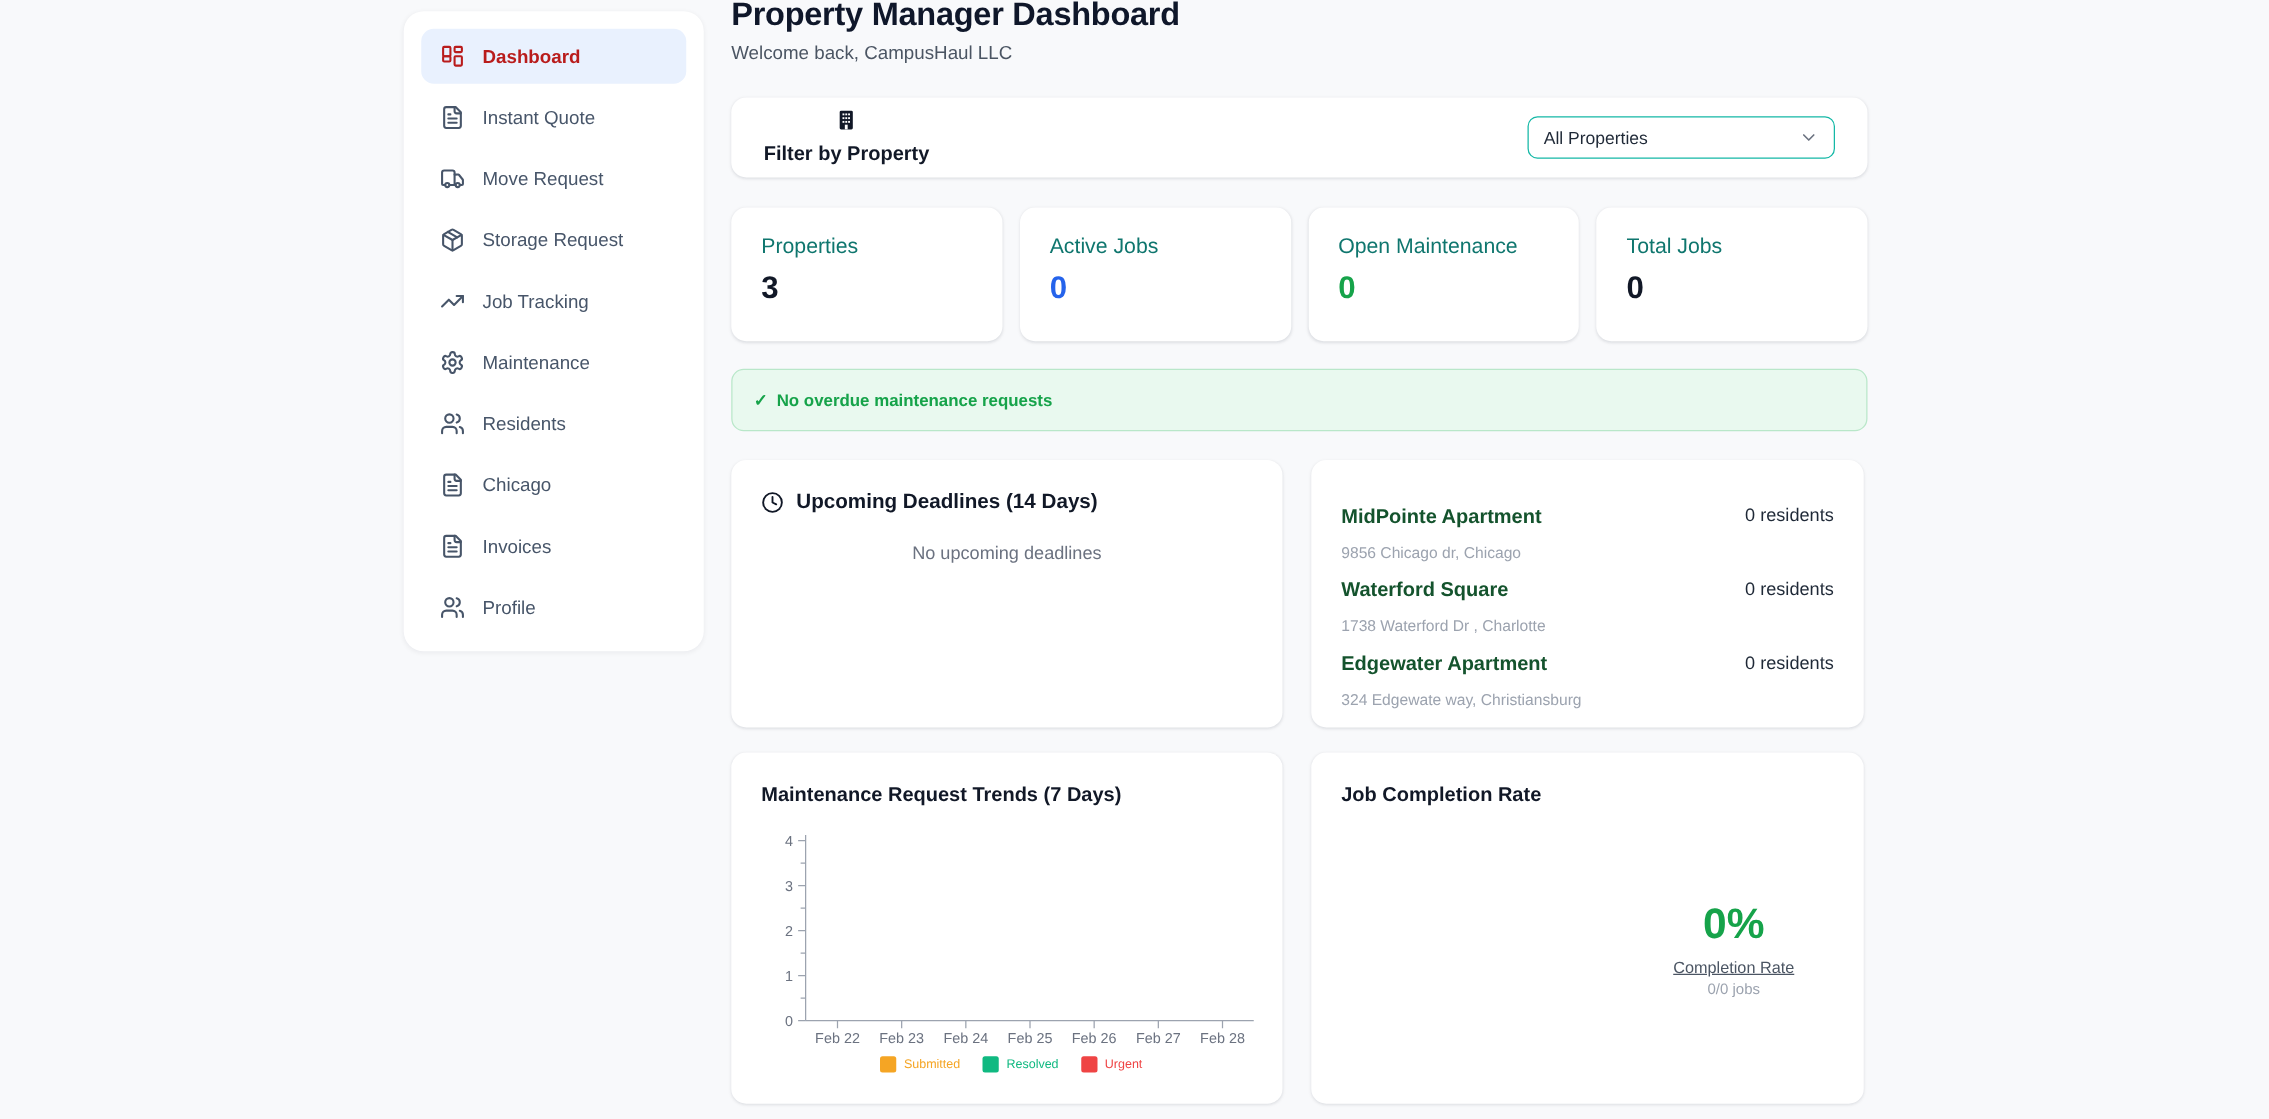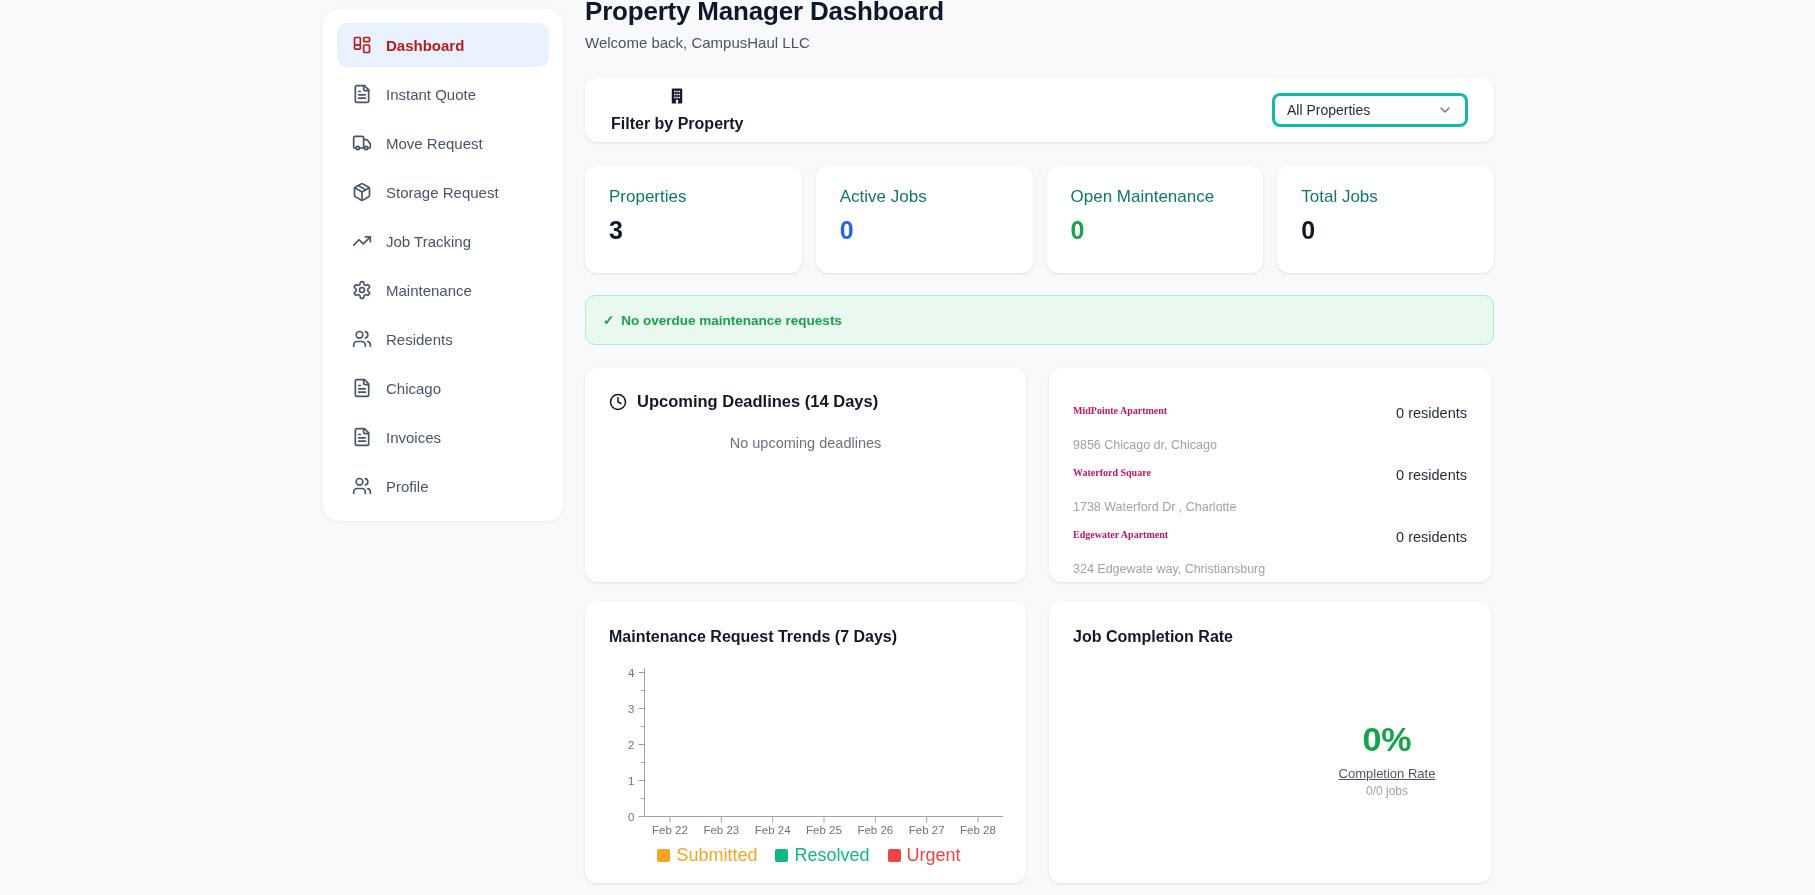--- a/index.html
+++ b/index.html
@@ -38,22 +38,22 @@
   .page-title { font-size: 26px; font-weight: 800; color: #0f172a; margin: -4px 0 0 0; letter-spacing: -.2px; }
   .page-subtitle { font-size: 15px; color: #4b5563; margin-top: 7px; }
   
   .filter-card {
     position: absolute; top: 78px; left: 0; width: 909px; height: 64px;
     display: flex; align-items: center; padding: 0 26px;
   }
   .filter-label { display: flex; align-items: center; gap: 10px; font-size: 16px; font-weight: 700; color: #111827; flex-direction: column; }
   .filter-label svg { width: 18px; height: 18px; }
   .property-select {
-    margin-left: auto; width: 196px; height: 34px;
-    border: 3px solid #14b8a6; border-radius: 8px; background: #fff;
+    margin-left: auto; width: 246px; height: 34px;
+    border: 1px solid #14b8a6; border-radius: 8px; background: #fff;
     display: flex; align-items: center; padding: 0 12px;
     font-size: 14px; color: #1f2937; cursor: pointer;
   }
   .property-select svg { width: 16px; height: 16px; margin-left: auto; color: #6b7280; }
   
   .stats-row { position: absolute; top: 166px; left: 0; width: 909px; display: flex; gap: 14px; }
   .stat-card { flex: 1; height: 107px; padding: 21px 24px; }
   .stat-label { font-size: 17px; color: #0f766e; }
   .stat-value { font-size: 25px; font-weight: 800; margin-top: 9px; }
   
@@ -63,29 +63,29 @@
     display: flex; align-items: center; gap: 7px; padding: 0 17px;
     color: #16a34a; font-size: 13.5px; font-weight: 600;
   }
   
   .deadlines-card { position: absolute; top: 368px; left: 0; width: 441px; height: 214px; padding: 24px; }
   .occupancy-card { position: absolute; top: 368px; left: 464px; width: 442px; height: 214px; padding: 22px 24px 0 24px; }
   .card-title { display: flex; align-items: center; gap: 10px; font-size: 16.5px; font-weight: 700; color: #111827; }
   .card-title svg { width: 18px; height: 18px; }
   .empty-text { text-align: center; margin-top: 24px; color: #6b7280; font-size: 14.5px; }
   .occ-row { display: flex; justify-content: space-between; align-items: flex-start; padding-top: 15px; }
-  .occ-name { font-size: 10px; font-weight: 700; color: #be185d; font-family: Liberation Serif, serif; }
-  .occ-addr { font-size: 12.5px; color: #9ca3af; margin-top: 22px; }
+  .occ-name { font-size: 16px; font-weight: 700; color: #14532d; }
+  .occ-addr { font-size: 12.5px; color: #9ca3af; margin-top: 12px; }
   .occ-res { font-size: 14.5px; color: #1f2937; }
   
   .trends-card { position: absolute; top: 602px; left: 0; width: 441px; height: 281px; padding: 26px 24px; }
   .completion-card { position: absolute; top: 602px; left: 464px; width: 442px; height: 281px; padding: 26px 24px; }
   .chart-svg { position: absolute; left: 24px; top: 60px; }
   .legend-row { position: absolute; left: 24px; top: 243px; width: 400px; display: flex; justify-content: center; gap: 18px; }
-  .legend-item { display: flex; align-items: center; gap: 6px; font-size: 18px; cursor: pointer; }
+  .legend-item { display: flex; align-items: center; gap: 6px; font-size: 10px; cursor: pointer; }
   .legend-swatch { width: 13px; height: 13px; border-radius: 2px; }
   .completion-stats { position: absolute; right: 24px; top: 118px; width: 160px; text-align: center; }
   .completion-rate { font-size: 34px; font-weight: 800; color: #16a34a; }
   .completion-label { font-size: 13px; color: #4b5563; margin-top: 7px; text-decoration: underline; }
   .completion-jobs { font-size: 12px; color: #9ca3af; margin-top: 3px; }
   text.tick-label { font-family: "Liberation Sans", sans-serif; font-size: 11.5px; fill: #6b7280; }
 </style>
 </head>
 <body>
 

